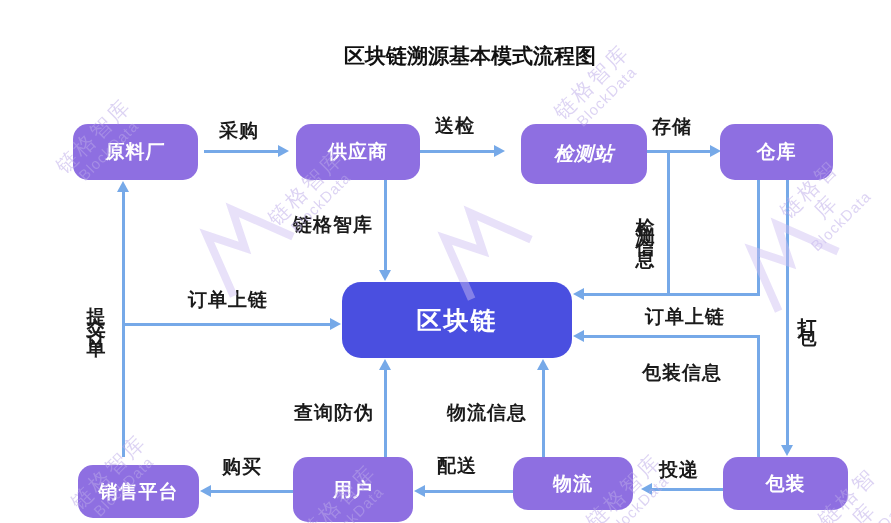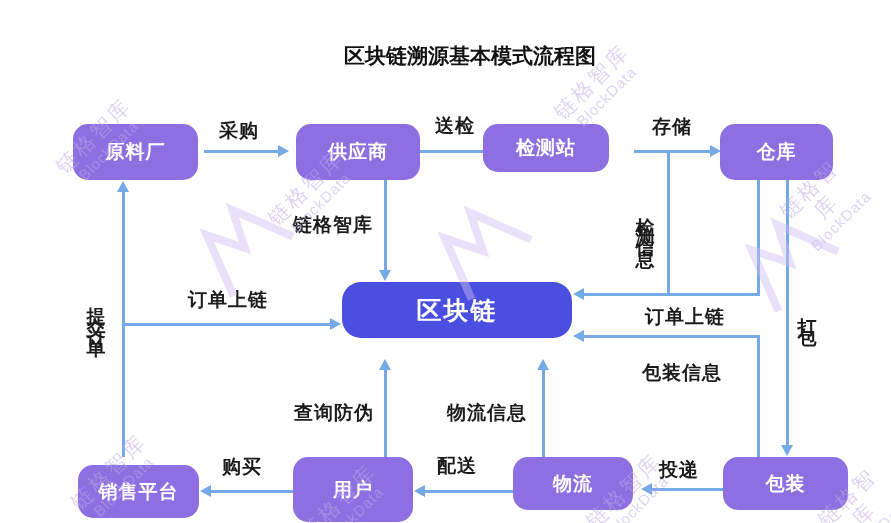--- a/index.html
+++ b/index.html
@@ -93,23 +93,23 @@
   <div class="ah l" style="left:200px;top:485px;"></div>
 
   <div class="line h" style="left:425px;top:490px;width:88px;"></div>
   <div class="ah l" style="left:414px;top:485px;"></div>
 
   <div class="line h" style="left:652px;top:488px;width:71px;"></div>
   <div class="ah l" style="left:641px;top:483px;"></div>
 
   <div class="node" style="left:73px;top:124px;width:125px;height:56px;">原料厂</div>
   <div class="node" style="left:296px;top:124px;width:124px;height:56px;">供应商</div>
-  <div class="node" style="left:483px;top:124px;width:126px;height:48px;">检测站</div>
+  <div class="node" style="left:521px;top:124px;width:126px;height:60px;font-style:italic;">检测站</div>
   <div class="node" style="left:720px;top:124px;width:113px;height:56px;">仓库</div>
-  <div class="node hub" style="left:342px;top:282px;width:230px;height:56px;">区块链</div>
+  <div class="node hub" style="left:342px;top:282px;width:230px;height:76px;">区块链</div>
   <div class="node" style="left:78px;top:457px;width:121px;height:53px;margin-top:8px;">销售平台</div>
   <div class="node" style="left:293px;top:457px;width:120px;height:65px;font-family:Liberation Mono, monospace;">用户</div>
   <div class="node" style="left:513px;top:457px;width:120px;height:53px;">物流</div>
   <div class="node" style="left:723px;top:457px;width:125px;height:53px;">包装</div>
 
   <div class="elabel" style="left:239px;top:131px;">采购</div>
   <div class="elabel" style="left:455px;top:126px;">送检</div>
   <div class="elabel" style="left:672px;top:127px;">存储</div>
   <div class="elabel" style="left:333px;top:225px;">链格智库</div>
   <div class="elabel" style="left:228px;top:300px;">订单上链</div>

